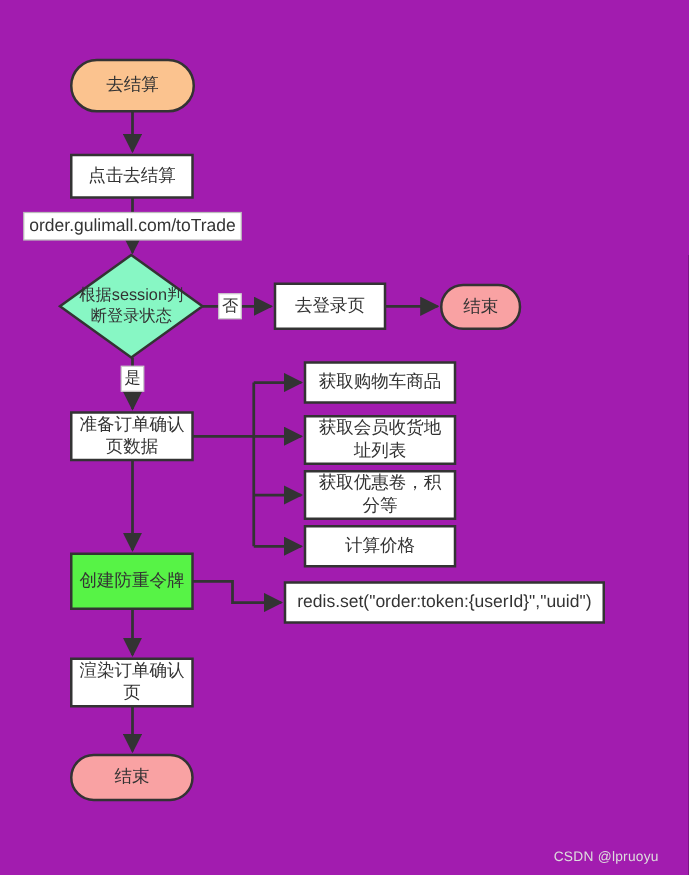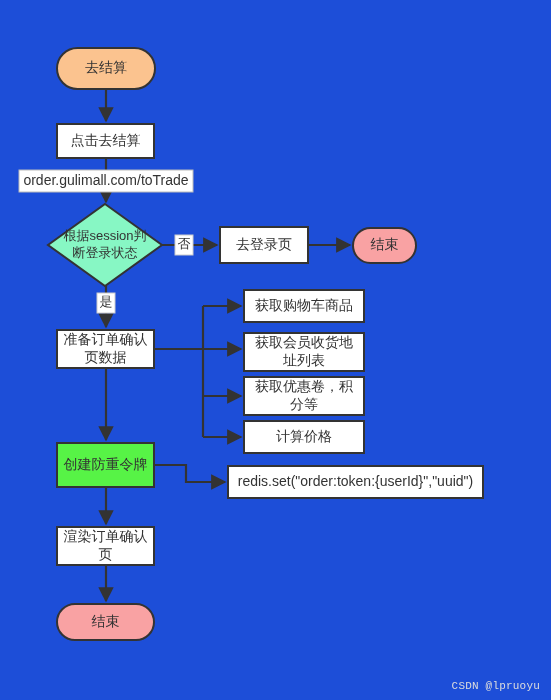--- a/index.html
+++ b/index.html
@@ -10,21 +10,21 @@
   body {
     width: 551px;
     height: 700px;
     overflow: hidden;
     font-family: "Liberation Sans", "DejaVu Sans", sans-serif;
   }
   #canvas {
     position: relative;
     width: 551px;
     height: 700px;
-    background: #1d4ed8;
+    background: #a21caf;
   }
   #flow-svg {
     position: absolute;
     left: 0;
     top: 0;
     width: 551px;
     height: 700px;
   }
   .node-text {
     font-family: "Liberation Sans", "DejaVu Sans", sans-serif;
@@ -38,25 +38,25 @@
     text-anchor: middle;
     dominant-baseline: middle;
   }
   .link-line {
     fill: none;
     stroke: #333333;
     stroke-width: 2.2;
   }
   .watermark {
     position: absolute;
-    right: 11px;
+    right: 24px;
     bottom: 8px;
     color: #dddddd;
     font-size: 11px;
-    font-family: Liberation Mono, monospace;
+    font-family: Liberation Sans, sans-serif;
     letter-spacing: 0.2px;
     white-space: nowrap;
   }
 </style>
 </head>
 <body>
 
 <div id="canvas">
   <svg id="flow-svg" viewBox="0 0 551 700">
     <defs>

